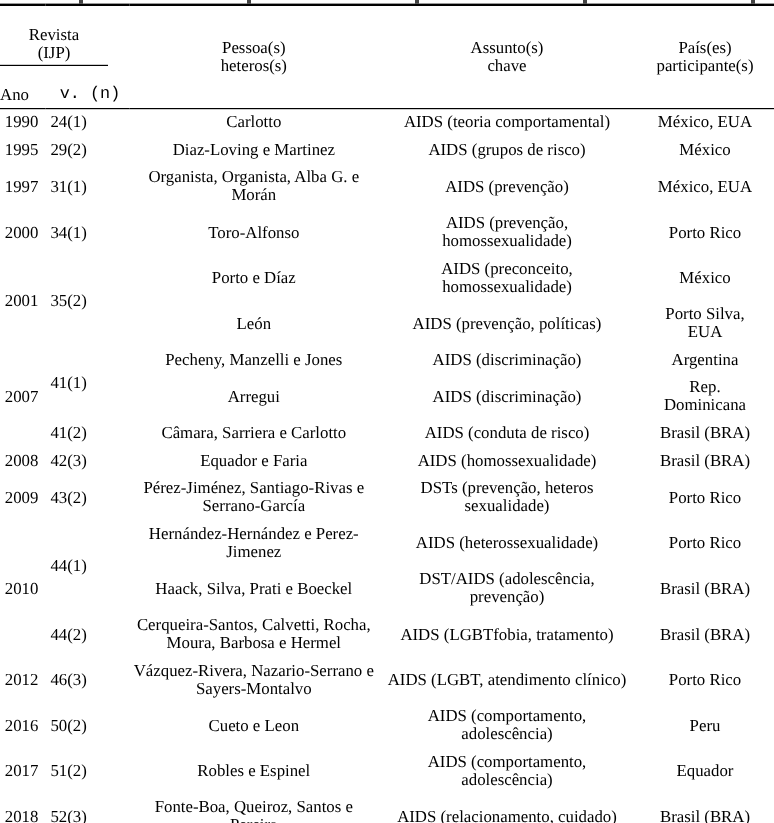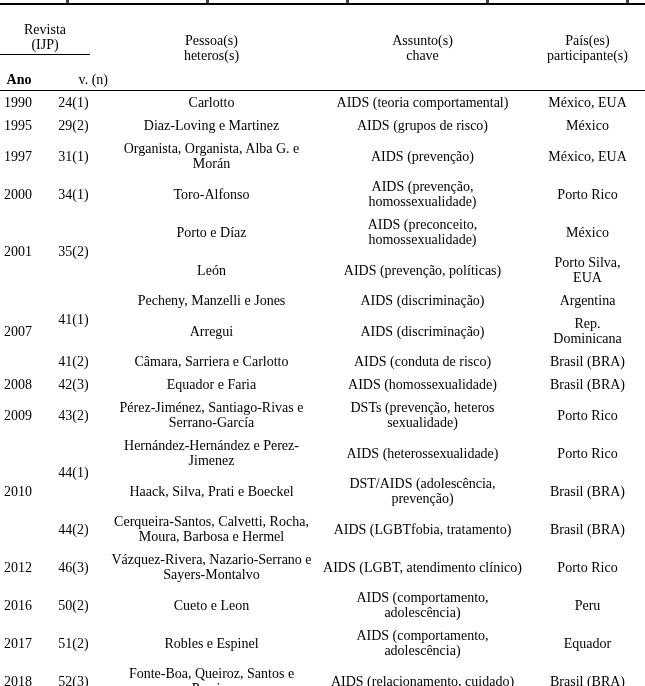--- a/index.html
+++ b/index.html
@@ -44,33 +44,33 @@
   }
   th.revista-th{padding:2px 0 0 0;vertical-align:top;}
   .revista-inner{
     border-bottom:1.2px solid #000;
     padding-bottom:2px;
     margin-right:18px;
     line-height:15px;
     text-align:center;
     white-space:pre-line;
   }
-  th.sub-ano{text-align:center;padding:2px 0 3px 0;font-weight:bold;}
-  th.sub-vol{text-align:right;padding:2px 0 3px 4px;}
+  th.sub-ano{text-align:left;padding:2px 0 3px 0;}
+  th.sub-vol{text-align:center;padding:2px 0 3px 4px;font-family:Liberation Mono, monospace;}
 
   td{
     vertical-align:middle;
     text-align:center;
     padding:4px 3px;
     line-height:15px;
     white-space:pre-line;
     font-size:14px;
   }
   td.year{text-align:center;padding-left:0;padding-right:2px;margin-left:16px;}
-  td.vol{text-align:center;padding-left:4px;}
+  td.vol{text-align:left;padding-left:4px;}
 </style>
 </head>
 <body>
 
 <div class="page">
   <div class="top-fragments"></div>
 
   <table>
     <colgroup>
       <col class="c-ano">

